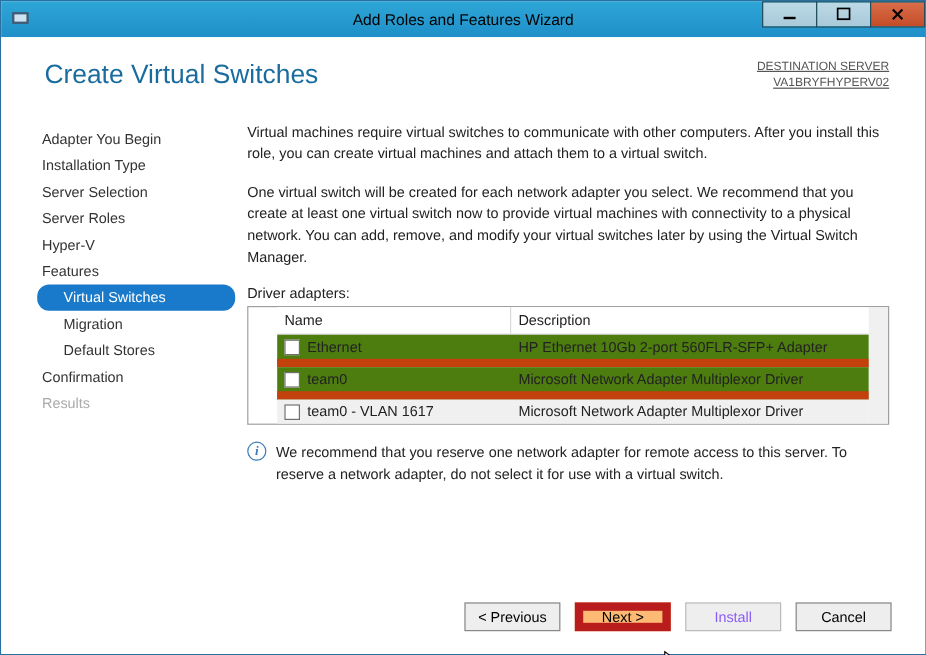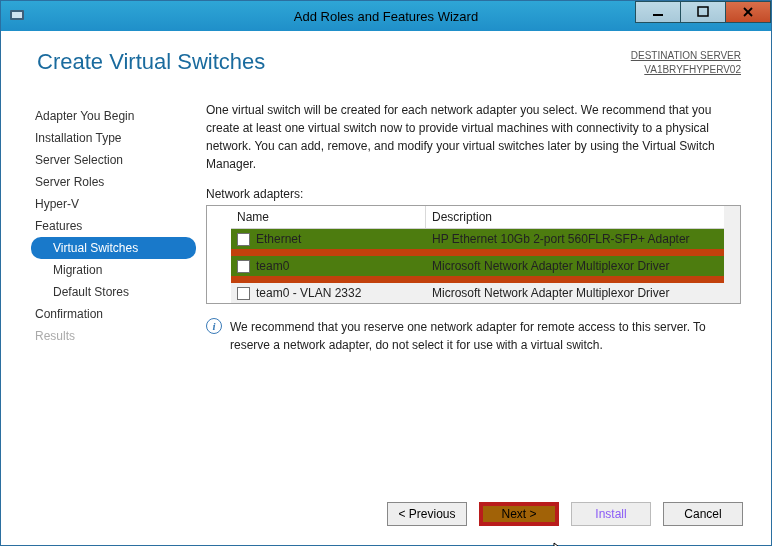--- a/index.html
+++ b/index.html
@@ -31,21 +31,21 @@
   .col-desc { flex:1; border-right:none !important;}
   .grid-row { display:flex; border-bottom:7px solid #c2410c; align-items:center; background:#4d7c0f;}
   .grid-row:last-child { border-bottom:none; background:#f0f0f0;}
   .cell-name { width:195px; padding:3px 6px; display:flex; align-items:center; gap:6px;}
   .cell-desc { flex:1; padding:3px 6px;}
   .cb { width:13px; height:13px; border:1px solid #707070; background:#fff; display:inline-block;}
   .info-row { display:flex; gap:8px; margin-top:14px; line-height:1.5;}
   .info-icon { width:16px; height:16px; flex:0 0 16px; border-radius:50%; border:1px solid #3a7bb8; display:flex; align-items:center; justify-content:center; font-family: Georgia, serif; font-style:italic; font-weight:bold; color:#3a7bb8; font-size:11px; background:#fff;}
   .footer { height:48px; border-top: none; display:flex; justify-content:flex-end; align-items:center; padding: 0 28px 14px 0; gap:12px;}
   .btn { min-width:80px; height:24px; border:1px solid #888; background:#eee; font-size:12px; padding:0 10px; display:inline-flex; align-items:center; justify-content:center;}
-  .btn.primary { border:4px solid #b91c1c; background:#a16207;}
+  .btn.primary { border:7px solid #b91c1c; background:#fdba74;}
   .btn.disabled { color:#8b5cf6; border-color:#bbb;}
   .cursor { position:absolute; left:552px; top:511px; pointer-events:none; }
   .scroll-gutter { width:16px; background:#f0f0f0; }
   .grid-wrap { display:flex; }
   .grid-body { flex:1;margin-left:24px; }
 </style>
 </head>
 <body>
 
 <div class="window">
@@ -95,22 +95,23 @@
         <div class="nav-item">Hyper-V</div>
         <div class="nav-item">Features</div>
         <div class="nav-item sub selected">Virtual Switches</div>
         <div class="nav-item sub">Migration</div>
         <div class="nav-item sub">Default Stores</div>
         <div class="nav-item">Confirmation</div>
         <div class="nav-item disabled">Results</div>
       </div>
 
       <div class="main">
+        <div class="para">Virtual machines require virtual switches to communicate with other computers. After you install this role, you can create virtual machines and attach them to a virtual switch.</div>
         <div class="para">One virtual switch will be created for each network adapter you select. We recommend that you create at least one virtual switch now to provide virtual machines with connectivity to a physical network. You can add, remove, and modify your virtual switches later by using the Virtual Switch Manager.</div>
-        <div class="label">Network adapters:</div>
+        <div class="label">Driver adapters:</div>
 
         <div class="grid">
           <div class="grid-wrap">
             <div class="grid-body">
               <div class="grid-header">
                 <div class="col-name">Name</div>
                 <div class="col-desc">Description</div>
               </div>
               <div class="grid-row">
                 <div class="cell-name">
@@ -122,21 +123,21 @@
               <div class="grid-row">
                 <div class="cell-name">
                   <span class="cb"></span>
                   <span>team0</span>
                 </div>
                 <div class="cell-desc">Microsoft Network Adapter Multiplexor Driver</div>
               </div>
               <div class="grid-row">
                 <div class="cell-name">
                   <span class="cb"></span>
-                  <span>team0 - VLAN 2332</span>
+                  <span>team0 - VLAN 1617</span>
                 </div>
                 <div class="cell-desc">Microsoft Network Adapter Multiplexor Driver</div>
               </div>
             </div>
             <div class="scroll-gutter"></div>
           </div>
         </div>
 
         <div class="info-row">
           <div class="info-icon">i</div>

